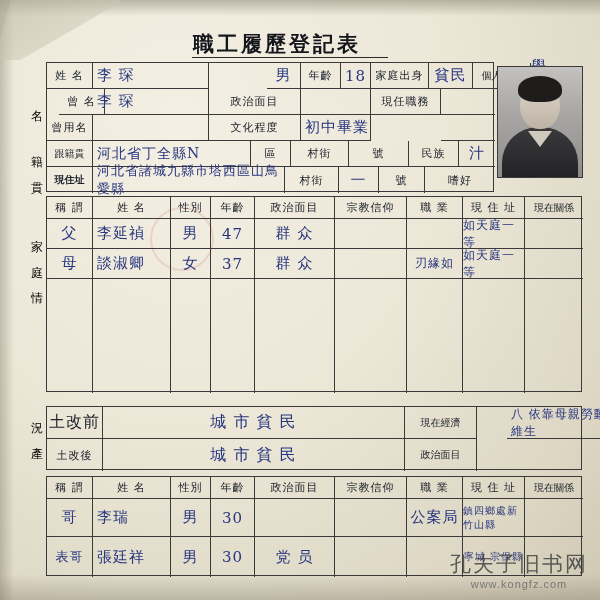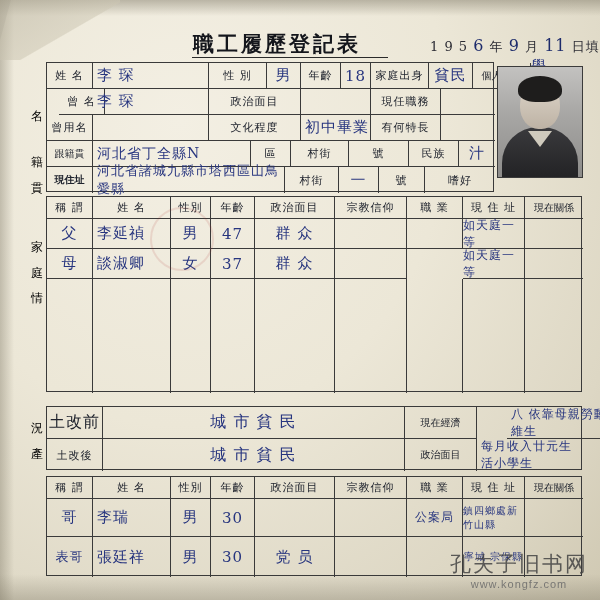--- a/index.html
+++ b/index.html
@@ -105,55 +105,44 @@
 
 <div id="sheet">
   <div class="edge-top"></div>
   <div class="edge-left"></div>
   <div class="edge-bottom"></div>
   <div class="corner"></div>
 
   <div class="title">職工履歷登記表</div>
   <div class="title-underline"></div>
 
-  <div class="dateline">
-    <span>1 9 5</span>
-    <span class="hand">6</span>
-    <span>年</span>
-    <span class="hand">9</span>
-    <span>月</span>
-    <span class="hand">11</span>
-    <span>日填</span>
-  </div>
 
   <div class="tbl" style="left:46px;top:62px;width:448px;height:130px;">
 
     <div class="cell lbl" style="left:0;top:0;width:46px;height:26px;">姓 名</div>
     <div class="cell val" style="left:46px;top:0;width:116px;height:26px;">李 琛</div>
-    <div class="cell lbl" style="left:162px;top:0;width:58px;height:26px;">性 別</div>
     <div class="cell val c" style="left:220px;top:0;width:34px;height:26px;">男</div>
     <div class="cell lbl" style="left:254px;top:0;width:40px;height:26px;">年齡</div>
     <div class="cell val c" style="left:294px;top:0;width:30px;height:26px;">18</div>
     <div class="cell lbl" style="left:324px;top:0;width:58px;height:26px;">家庭出身</div>
     <div class="cell val c" style="left:382px;top:0;width:44px;height:26px;">貧民</div>
     <div class="cell lbl" style="left:426px;top:0;width:58px;height:26px;font-size:10px;letter-spacing:0;">個人成份</div>
     <div class="cell val c nr" style="left:484px;top:0;width:-36px;height:26px;">學生</div>
 
     <div class="cell lbl" style="left:12px;top:26px;width:46px;height:26px;">曾 名</div>
     <div class="cell val" style="left:46px;top:26px;width:116px;height:26px;">李 琛</div>
     <div class="cell lbl" style="left:162px;top:26px;width:92px;height:26px;">政治面目</div>
     <div class="cell val" style="left:254px;top:26px;width:70px;height:26px;"></div>
     <div class="cell lbl" style="left:324px;top:26px;width:70px;height:26px;">現任職務</div>
     <div class="cell val nr" style="left:394px;top:26px;width:54px;height:26px;"></div>
 
     <div class="cell lbl" style="left:0;top:52px;width:46px;height:26px;">曾用名</div>
     <div class="cell val" style="left:46px;top:52px;width:116px;height:26px;"></div>
     <div class="cell val" style="left:254px;top:52px;width:70px;height:26px;">初中畢業</div>
     <div class="cell lbl" style="left:162px;top:52px;width:92px;height:26px;">文化程度</div>
-    <div class="cell lbl" style="left:324px;top:52px;width:70px;height:26px;">有何特長</div>
     <div class="cell val nr" style="left:394px;top:52px;width:54px;height:26px;"></div>
 
     <div class="cell lbl" style="left:0;top:78px;width:46px;height:26px;font-size:10px;letter-spacing:0;text-align:right;">跟籍貫</div>
     <div class="cell val" style="left:46px;top:78px;width:158px;height:26px;font-size:14px;">河北省丁全縣N</div>
     <div class="cell lbl" style="left:204px;top:78px;width:40px;height:26px;">區</div>
     <div class="cell lbl" style="left:244px;top:78px;width:58px;height:26px;">村街</div>
     <div class="cell lbl" style="left:302px;top:78px;width:60px;height:26px;">號</div>
     <div class="cell lbl" style="left:362px;top:78px;width:50px;height:26px;">民族</div>
     <div class="cell val c nr" style="left:412px;top:78px;width:36px;height:26px;">汁</div>
 
@@ -196,20 +185,21 @@
     <div class="cell val c" style="left:360px;top:22px;width:56px;height:30px;font-size:12px;"></div>
     <div class="cell val c" style="left:416px;top:22px;width:62px;height:30px;font-size:12px;">如天庭一等</div>
     <div class="cell val c nr" style="left:478px;top:22px;width:58px;height:30px;"></div>
 
     <div class="cell val c" style="left:0;top:52px;width:46px;height:30px;">母</div>
     <div class="cell val" style="left:46px;top:52px;width:78px;height:30px;">談淑卿</div>
     <div class="cell val c" style="left:124px;top:52px;width:40px;height:30px;">女</div>
     <div class="cell val c" style="left:164px;top:52px;width:44px;height:30px;">37</div>
     <div class="cell val c" style="left:208px;top:52px;width:80px;height:30px;">群 众</div>
     <div class="cell val c" style="left:288px;top:52px;width:72px;height:30px;"></div>
+    <div class="cell val c" style="left:360px;top:52px;width:56px;height:30px;font-size:12px;">刃緣如</div>
     <div class="cell val c" style="left:416px;top:52px;width:62px;height:30px;font-size:12px;">如天庭一等</div>
     <div class="cell val c nr" style="left:478px;top:52px;width:58px;height:30px;"></div>
 
     <div class="cell" style="left:0;top:82px;width:46px;height:114px;border-bottom:none;"></div>
     <div class="cell" style="left:46px;top:82px;width:78px;height:114px;border-bottom:none;"></div>
     <div class="cell" style="left:124px;top:82px;width:40px;height:114px;border-bottom:none;"></div>
     <div class="cell" style="left:164px;top:82px;width:44px;height:114px;border-bottom:none;"></div>
     <div class="cell" style="left:208px;top:82px;width:80px;height:114px;border-bottom:none;"></div>
     <div class="cell" style="left:288px;top:82px;width:72px;height:114px;border-bottom:none;"></div>
     <div class="cell" style="left:360px;top:82px;width:56px;height:114px;border-bottom:none;"></div>
@@ -222,21 +212,20 @@
 
   <div class="tbl" style="left:46px;top:406px;width:536px;height:64px;">
     <div class="cell lbl" style="left:0;top:0;width:56px;height:32px;font-size:16px;">土改前</div>
     <div class="cell val c" style="left:56px;top:0;width:302px;height:32px;font-size:16px;">城 市 貧 民</div>
     <div class="cell lbl" style="left:358px;top:0;width:72px;height:32px;font-size:10px;letter-spacing:0;">現在經濟</div>
     <div class="cell val nr" style="left:430px;top:0;width:106px;height:32px;font-size:12px;margin-left:30px;">八 依靠母親勞動維生</div>
 
     <div class="cell lbl nb" style="left:0;top:32px;width:56px;height:32px;font-size:11px;">土改後</div>
     <div class="cell val c nb" style="left:56px;top:32px;width:302px;height:32px;font-size:16px;">城 市 貧 民</div>
     <div class="cell lbl nb" style="left:358px;top:32px;width:72px;height:32px;font-size:10px;letter-spacing:0;">政治面目</div>
-    <div class="cell val nb nr" style="left:430px;top:32px;width:106px;height:32px;font-size:12px;">每月收入廿元生活小學生</div>
   </div>
 
   <div style="position:absolute;left:28px;top:412px;" class="sidelbl lbl">況 產</div>
 
   <div class="tbl" style="left:46px;top:476px;width:536px;height:100px;">
     <div class="cell lbl" style="left:0;top:0;width:46px;height:22px;">稱 謂</div>
     <div class="cell lbl" style="left:46px;top:0;width:78px;height:22px;">姓  名</div>
     <div class="cell lbl" style="left:124px;top:0;width:40px;height:22px;">性別</div>
     <div class="cell lbl" style="left:164px;top:0;width:44px;height:22px;">年齡</div>
     <div class="cell lbl" style="left:208px;top:0;width:80px;height:22px;">政治面目</div>
@@ -244,21 +233,21 @@
     <div class="cell lbl" style="left:360px;top:0;width:56px;height:22px;">職 業</div>
     <div class="cell lbl" style="left:416px;top:0;width:62px;height:22px;">現 住 址</div>
     <div class="cell lbl nr" style="left:478px;top:0;width:58px;height:22px;font-size:10px;letter-spacing:0;">現在關係</div>
 
     <div class="cell val c" style="left:0;top:22px;width:46px;height:38px;">哥</div>
     <div class="cell val" style="left:46px;top:22px;width:78px;height:38px;">李瑞</div>
     <div class="cell val c" style="left:124px;top:22px;width:40px;height:38px;">男</div>
     <div class="cell val c" style="left:164px;top:22px;width:44px;height:38px;">30</div>
     <div class="cell val c" style="left:208px;top:22px;width:80px;height:38px;"></div>
     <div class="cell val c" style="left:288px;top:22px;width:72px;height:38px;"></div>
-    <div class="cell val c" style="left:360px;top:22px;width:56px;height:38px;font-size:12px;text-align:center;">公案局</div>
+    <div class="cell val c" style="left:360px;top:22px;width:56px;height:38px;font-size:15px;text-align:center;">公案局</div>
     <div class="cell val c" style="left:416px;top:22px;width:62px;height:38px;font-size:10px;">鎮四鄉處新竹山縣</div>
     <div class="cell val c nr" style="left:478px;top:22px;width:58px;height:38px;"></div>
 
     <div class="cell val c nb" style="left:0;top:60px;width:46px;height:40px;font-size:13px;">表哥</div>
     <div class="cell val nb" style="left:46px;top:60px;width:78px;height:40px;">張廷祥</div>
     <div class="cell val c nb" style="left:124px;top:60px;width:40px;height:40px;">男</div>
     <div class="cell val c nb" style="left:164px;top:60px;width:44px;height:40px;">30</div>
     <div class="cell val c nb" style="left:208px;top:60px;width:80px;height:40px;">党 员</div>
     <div class="cell val c nb" style="left:288px;top:60px;width:72px;height:40px;"></div>
     <div class="cell val c nb" style="left:360px;top:60px;width:56px;height:40px;font-size:12px;"></div>

